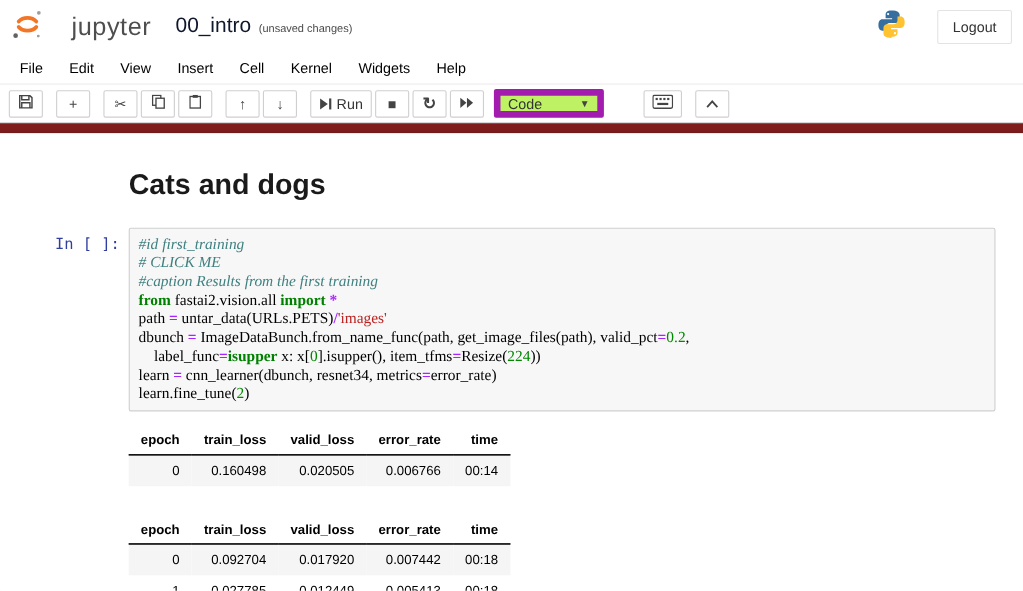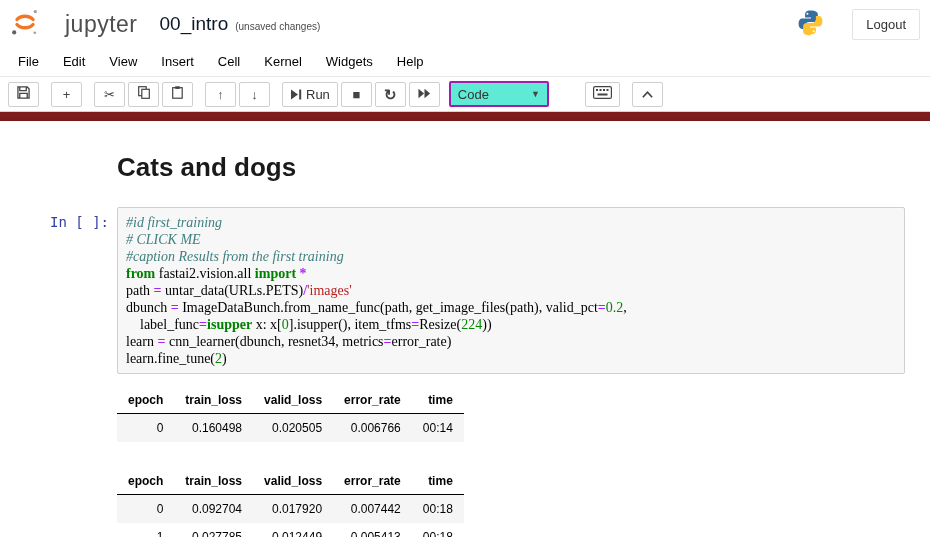--- a/index.html
+++ b/index.html
@@ -29,23 +29,23 @@
 
   
   .toolbar { display:flex; align-items:center; height:35px; padding:0 8px; gap:3px;
     border-bottom:1px solid #d4d4d4; background:#fff; }
   .tb-btn { min-width:31px; height:25px; background:#fff; border:1px solid #cfcfcf;
     border-radius:2px; display:flex; align-items:center; justify-content:center;
     font-size:13px; color:#444; cursor:pointer; padding:0 7px; gap:4px; }
   .tb-gap { width:6px; }
   .glyph { font-size:13px; line-height:1; color:#444; }
   .run-text { font-size:13px; color:#333; }
-  .celltype { width:100px; height:26px; border:2px solid #a21caf; border-radius:2px;
+  .celltype { width:100px; height:26px; border:6px solid #a21caf; border-radius:2px;
     display:flex; align-items:center; justify-content:space-between; padding:0 7px;
-    font-size:13px; color:#333; margin-left:6px; cursor:pointer; background:#5eead4; }
+    font-size:13px; color:#333; margin-left:6px; cursor:pointer; background:#bef264; }
   .caret { font-size:9px; color:#444; }
 
   
   .site { height:372px; background:#7f1d1d; padding-top:9px; }
   .notebook { background:#fff; min-height:100%; padding:18px 0 10px 0;
     box-shadow:0 -1px 3px rgba(0,0,0,.12); }
   .cell { display:flex; padding:5px; }
   .prompt-col { width:112px; flex:none; text-align:right; padding:7px 8px 0 0;
     font-family:"DejaVu Sans Mono", monospace; font-size:14px; color:var(--prompt_blue,#303F9F); }
   .cell-content { flex:1; margin-right:20px; min-width:0; }

